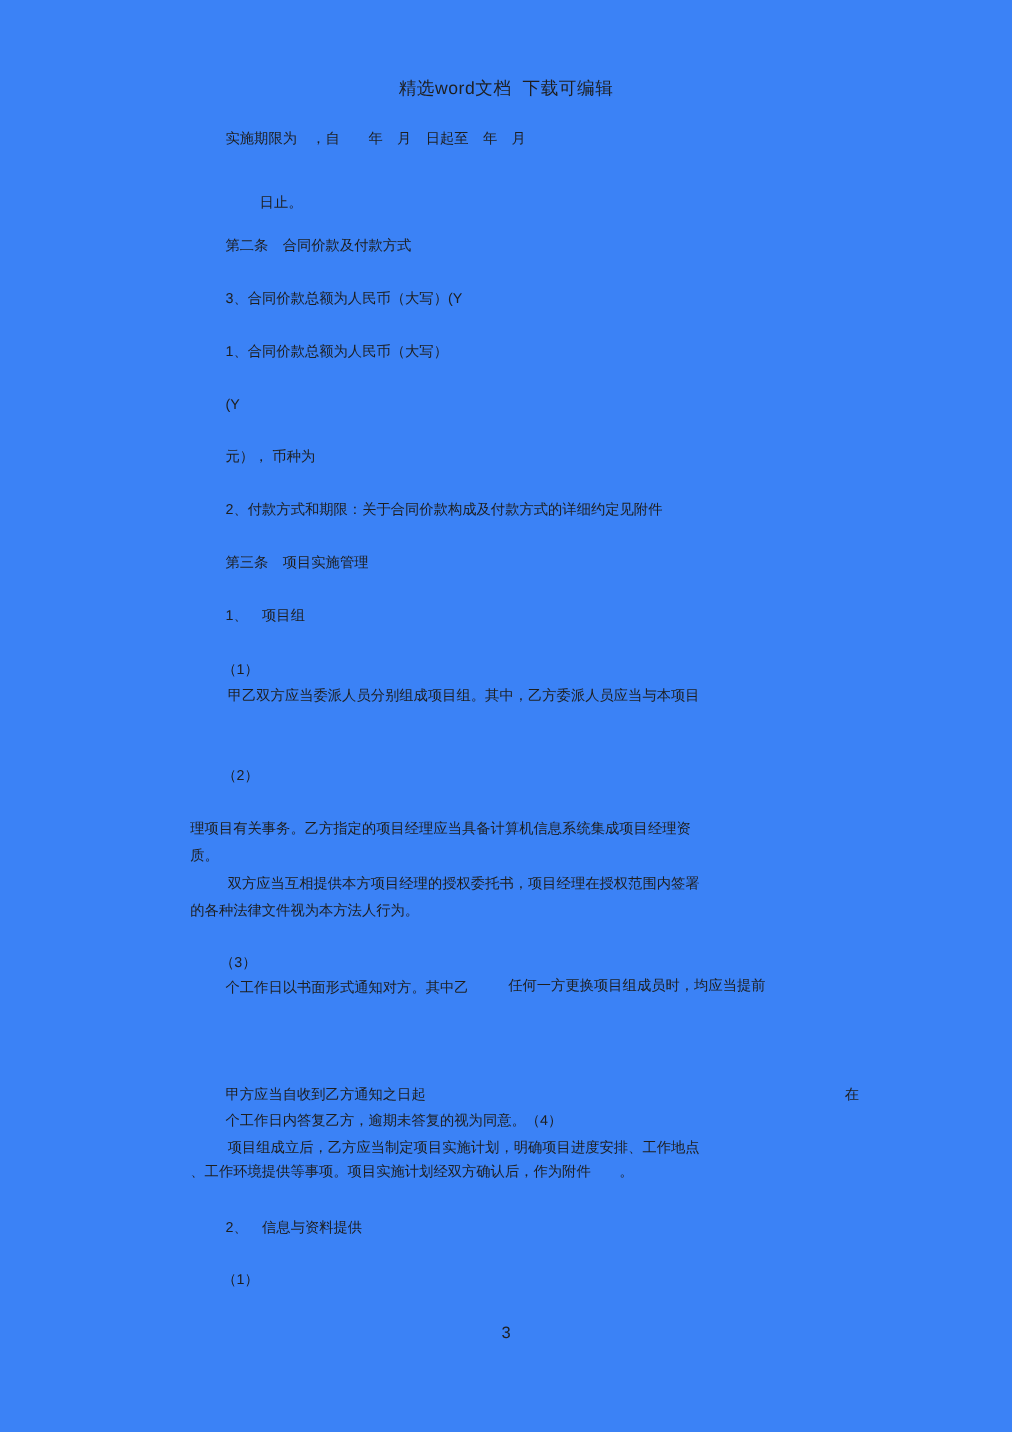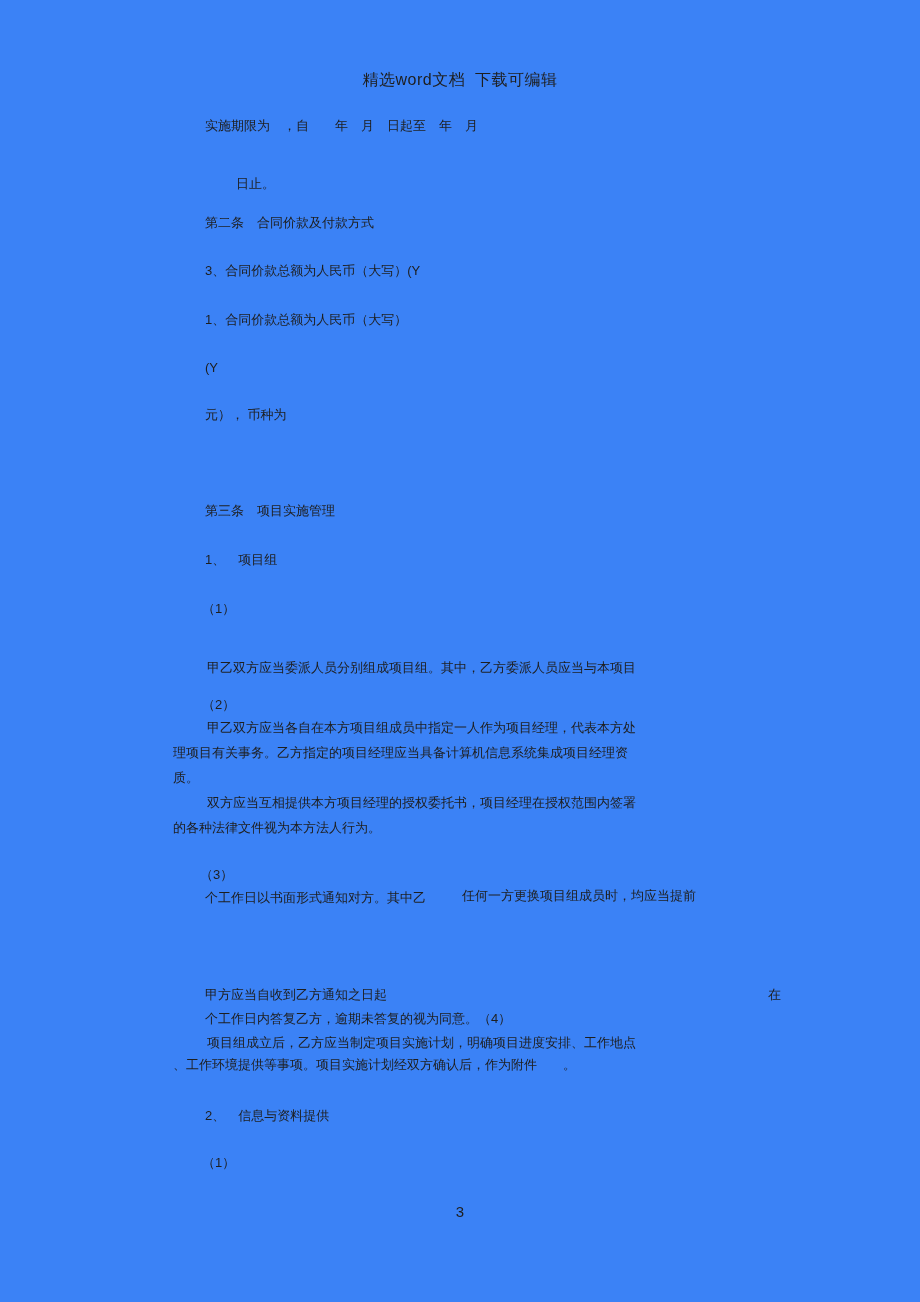--- a/index.html
+++ b/index.html
@@ -50,26 +50,26 @@
   <div class="header-watermark">精选word文档  下载可编辑</div>
 
   <div class="doc-lines" id="doc-lines">
       <span class="text-seg" style="top: 114px; left: 205px;">实施期限为　，自　　年　月　日起至　年　月</span>
       <span class="text-seg" style="top: 172px; left: 205px; margin-left: 31px;">日止。</span>
       <span class="text-seg" style="top: 211px; left: 205px;">第二条　合同价款及付款方式</span>
       <span class="text-seg" style="top: 259px; left: 205px;">3、合同价款总额为人民币（大写）(Y</span>
       <span class="text-seg" style="top: 308px; left: 205px;">1、合同价款总额为人民币（大写）</span>
       <span class="text-seg" style="top: 356px; left: 205px;">(Y</span>
       <span class="text-seg" style="top: 403px; left: 205px;">元）， 币种为</span>
+      <span class="text-seg" style="top: 451px; left: 205px;">2、付款方式和期限：关于合同价款构成及付款方式的详细约定见附件</span>
       <span class="text-seg" style="top: 499px; left: 205px;">第三条　项目实施管理</span>
       <span class="text-seg" style="top: 548px; left: 205px;">1、　项目组</span>
       <span class="text-seg" style="top: 597px; left: 202px;">（1）</span>
-      <span class="text-seg" style="top: 656px; left: 207px; text-align: center;">甲乙双方应当委派人员分别组成项目组。其中，乙方委派人员应当与本项目</span>
+      <span class="text-seg" style="top: 620px; left: 207px; text-align: center;">甲乙双方应当委派人员分别组成项目组。其中，乙方委派人员应当与本项目</span>
       <span class="text-seg" style="top: 693px; left: 202px;">（2）</span>
-      <span class="text-seg" style="top: 716px; left: 207px;">甲乙双方应当各自在本方项目组成员中指定一人作为项目经理，代表本方处</span>
       <span class="text-seg" style="top: 741px; left: 173px;">理项目有关事务。乙方指定的项目经理应当具备计算机信息系统集成项目经理资</span>
       <span class="text-seg" style="top: 766px; left: 173px;">质。</span>
       <span class="text-seg" style="top: 791px; left: 207px;">双方应当互相提供本方项目经理的授权委托书，项目经理在授权范围内签署</span>
       <span class="text-seg" style="top: 816px; left: 173px;">的各种法律文件视为本方法人行为。</span>
       <span class="text-seg" style="top: 863px; left: 200px;">（3）</span>
       <span class="text-seg" style="top: 863px; left: 462px; margin-top: 21px;">任何一方更换项目组成员时，均应当提前</span>
       <span class="text-seg" style="top: 886px; left: 205px;">个工作日以书面形式通知对方。其中乙</span>
       <span class="text-seg" style="top: 983px; left: 205px;">甲方应当自收到乙方通知之日起</span>
       <span class="text-seg" style="top: 983px; left: 768px;">在</span>
       <span class="text-seg" style="top: 1007px; left: 205px;">个工作日内答复乙方，逾期未答复的视为同意。（4）</span>

